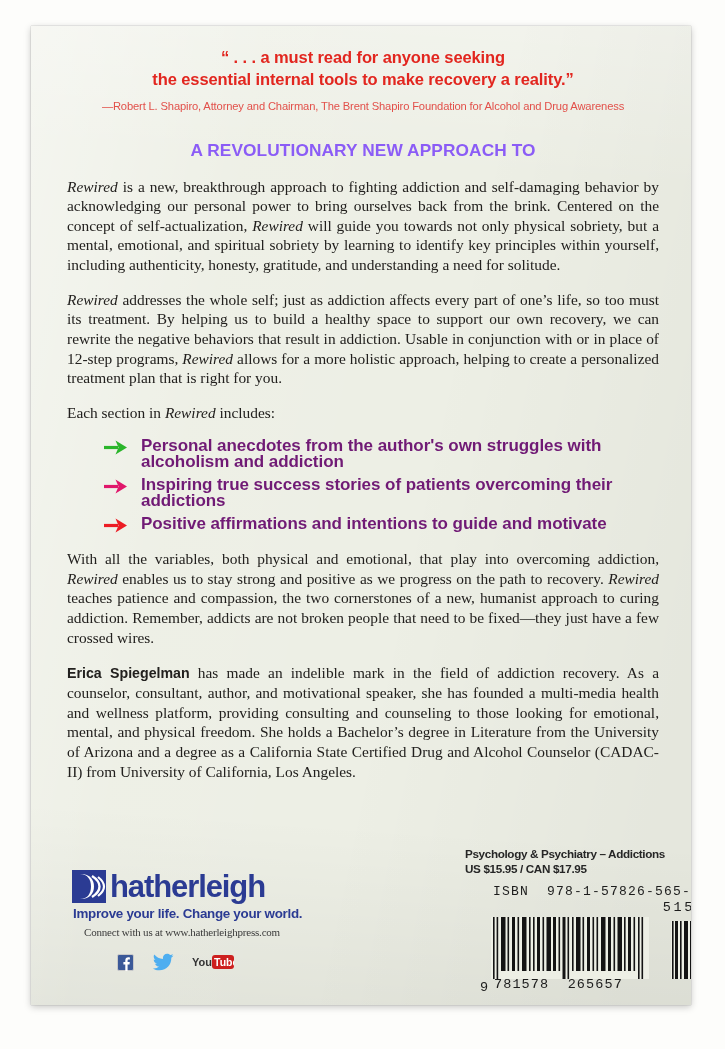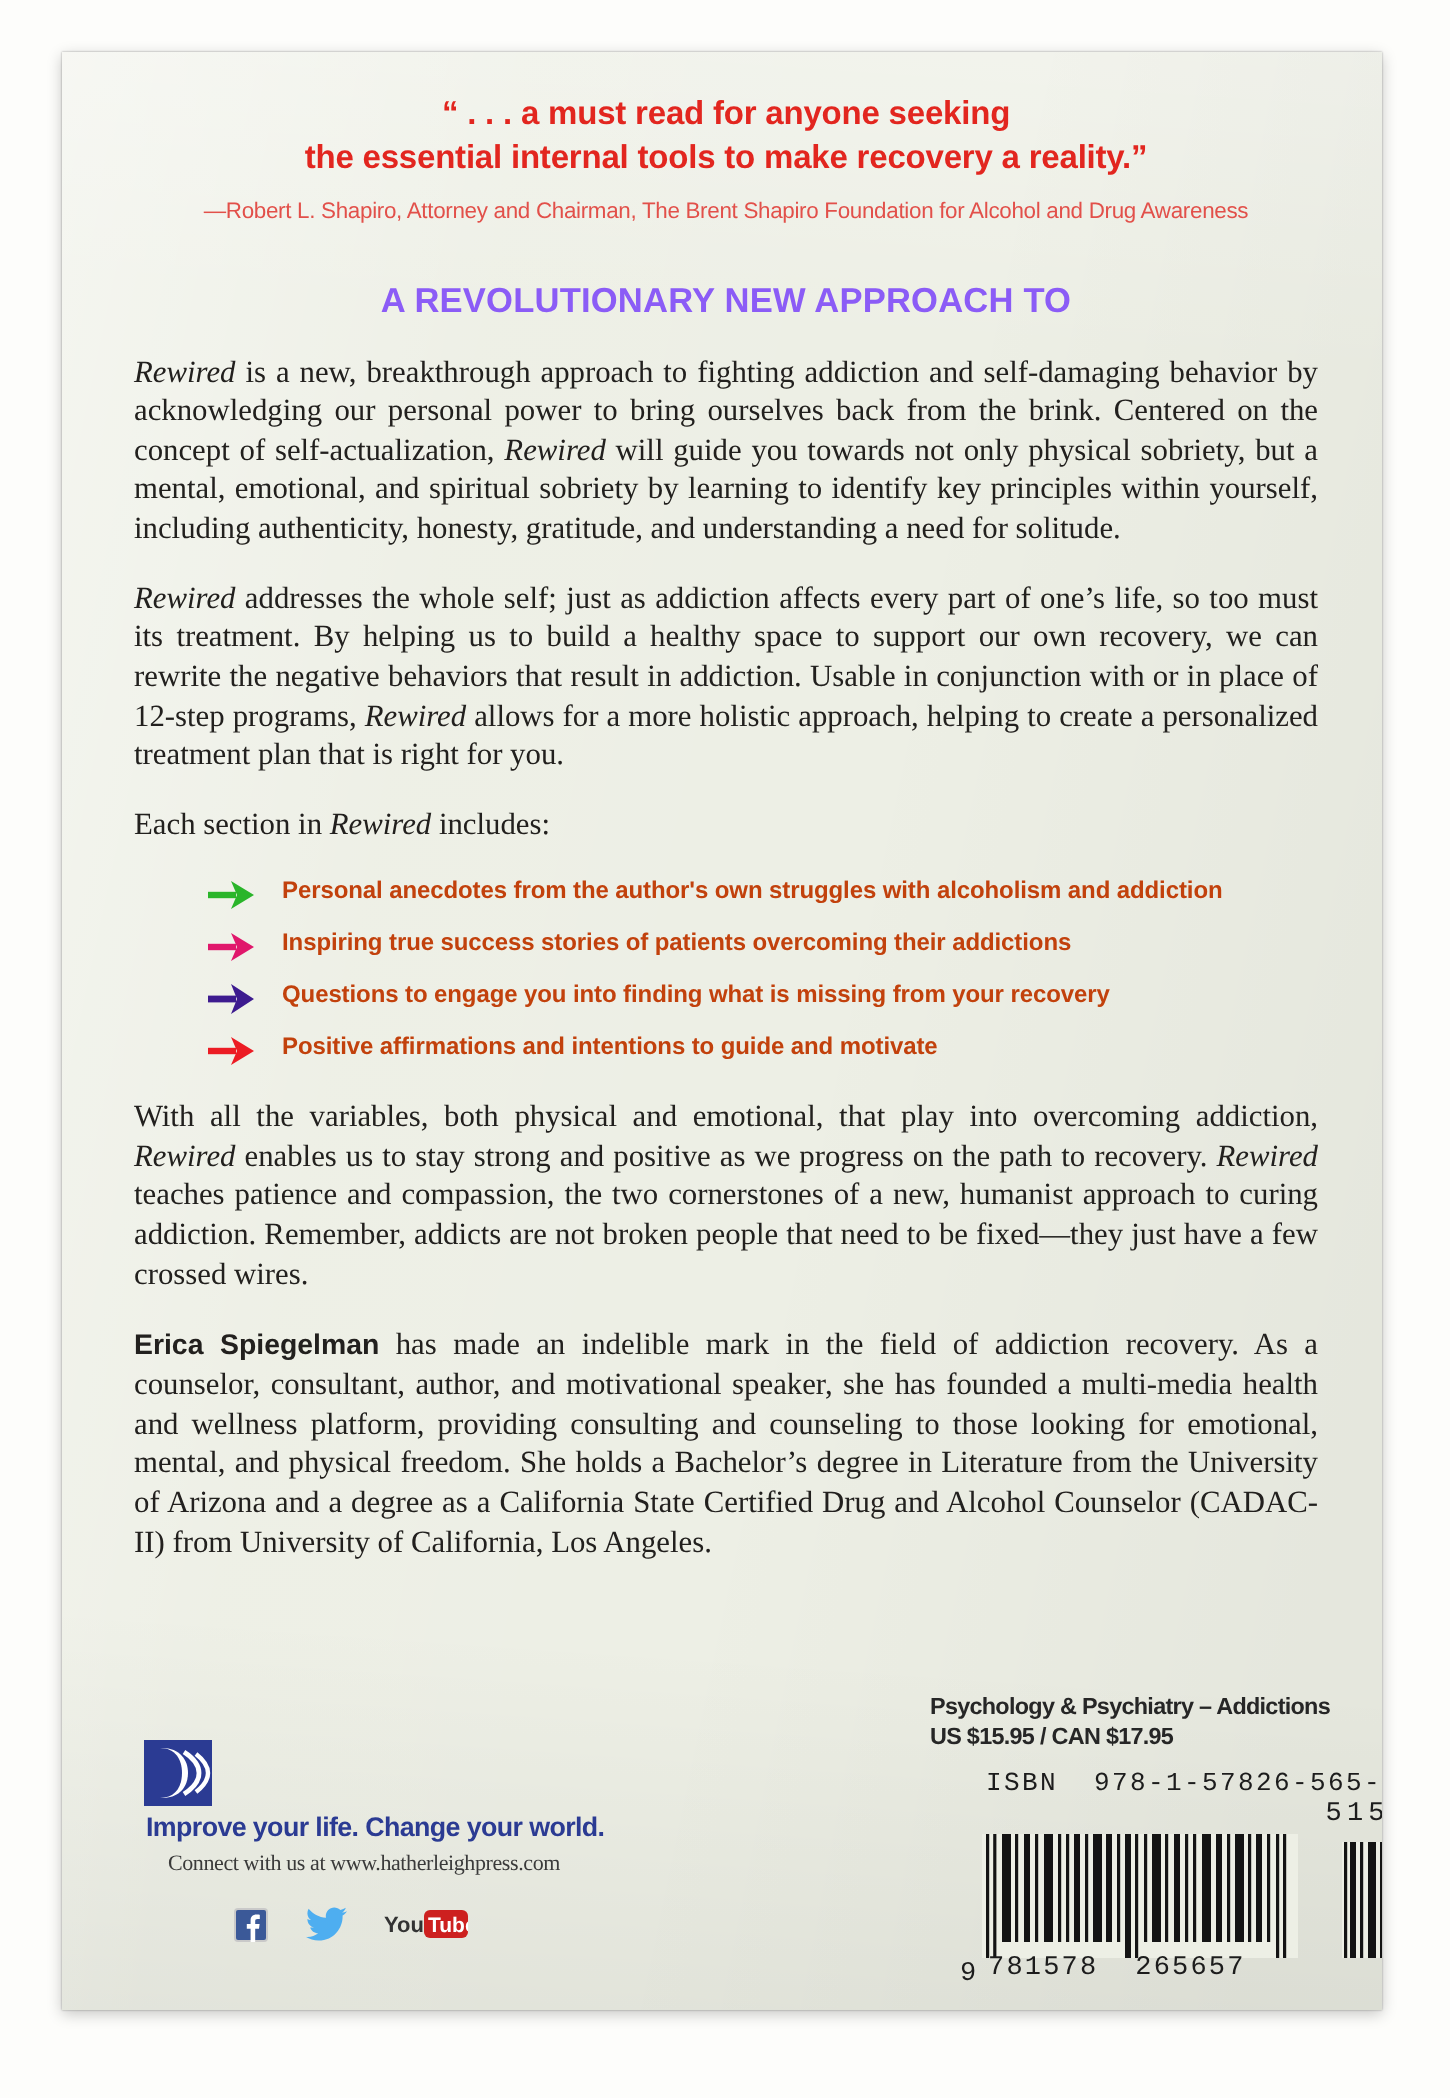--- a/index.html
+++ b/index.html
@@ -104,24 +104,24 @@
   }
   .bullet-row:last-child { margin-bottom: 0; }
   .arrow {
     flex: 0 0 auto;
     width: 26px; height: 17px;
     margin-right: 12px;
     margin-top: 1px;
   }
   .arrow svg { display: block; }
   .bullet-text {
-    color: #c2410c;
-    font-family: "Liberation Sans", sans-serif;
-    font-weight: bold;
-    font-size: 12px;
+    color: #701a75;
+    font-family: "Liberation Sans", sans-serif;
+    font-weight: bold;
+    font-size: 17px;
     line-height: 15.5px;
     letter-spacing: -0.05px;
   }
 
   
   #footer {
     position: absolute;
     left: 36px; top: 796px;
     width: 600px;
     z-index: 2;
@@ -266,29 +266,20 @@
         <div class="bullet-row">
           <span class="arrow">
             <svg width="26" height="17" viewBox="0 0 26 17">
               <path d="M1 8.5 L15 8.5" stroke="#e0176b" stroke-width="3.2" stroke-linecap="butt" fill="none"></path>
               <path d="M12.5 1.5 L24 8.5 L12.5 15.5 L15.5 8.5 Z" fill="#e0176b"></path>
             </svg>
           </span>
           <span class="bullet-text">Inspiring true success stories of patients overcoming their addictions</span>
         </div>
 
-        <div class="bullet-row">
-          <span class="arrow">
-            <svg width="26" height="17" viewBox="0 0 26 17">
-              <path d="M1 8.5 L15 8.5" stroke="#3d1b8f" stroke-width="3.4" stroke-linecap="butt" fill="none"></path>
-              <path d="M12.5 1.0 L24 8.5 L12.5 16.0 L15.5 8.5 Z" fill="#3d1b8f"></path>
-            </svg>
-          </span>
-          <span class="bullet-text">Questions to engage you into finding what is missing from your recovery</span>
-        </div>
 
         <div class="bullet-row">
           <span class="arrow">
             <svg width="26" height="17" viewBox="0 0 26 17">
               <path d="M1 8.5 L15 8.5" stroke="#ec1c24" stroke-width="3.2" stroke-linecap="butt" fill="none"></path>
               <path d="M12.5 1.5 L24 8.5 L12.5 15.5 L15.5 8.5 Z" fill="#ec1c24"></path>
             </svg>
           </span>
           <span class="bullet-text">Positive affirmations and intentions to guide and motivate</span>
         </div>
@@ -307,20 +298,21 @@
         <div class="logo-row">
           <span class="logo-mark">
             <svg width="34" height="33" viewBox="0 0 34 33">
               <rect x="0" y="0" width="34" height="33" fill="#2b3b93"></rect>
               <path d="M5 4 L5 29 L9 29 C18 29 22 23 22 16.5 C22 10 18 4 9 4 Z" fill="#ffffff"></path>
               <path d="M5 4 L5 29 L8 29 C15.5 29 19 23.5 19 16.5 C19 9.5 15.5 4 8 4 Z" fill="#2b3b93"></path>
               <path d="M20 6 C25.5 9.5 27.5 13 27.5 16.5 C27.5 20 25.5 23.5 20 27" stroke="#ffffff" stroke-width="2.4" fill="none"></path>
               <path d="M26 7 C30.5 10.5 32 13.5 32 16.5 C32 19.5 30.5 22.5 26 26" stroke="#ffffff" stroke-width="2.2" fill="none"></path>
             </svg>
           </span>
+          <span class="logo-word">hatherleigh</span>
         </div>
         <div class="logo-tag">Improve your life. Change your world.</div>
         <div class="logo-url">Connect with us at www.hatherleighpress.com</div>
 
         <div class="social-row">
           <span class="social-ico">
             <svg width="17" height="17" viewBox="0 0 17 17">
               <rect x="0.5" y="0.5" width="16" height="16" rx="1.5" fill="#3b5998" stroke="#c9c9c9" stroke-width="1"></rect>
               <path d="M10.6 17 L10.6 10.4 L12.5 10.4 L12.8 8.0 L10.6 8.0 L10.6 6.6 C10.6 5.9 10.8 5.5 11.8 5.5 L12.9 5.5 L12.9 3.4 C12.7 3.35 12.0 3.3 11.2 3.3 C9.5 3.3 8.3 4.3 8.3 6.2 L8.3 8.0 L6.4 8.0 L6.4 10.4 L8.3 10.4 L8.3 17 Z" fill="#ffffff"></path>
             </svg>

